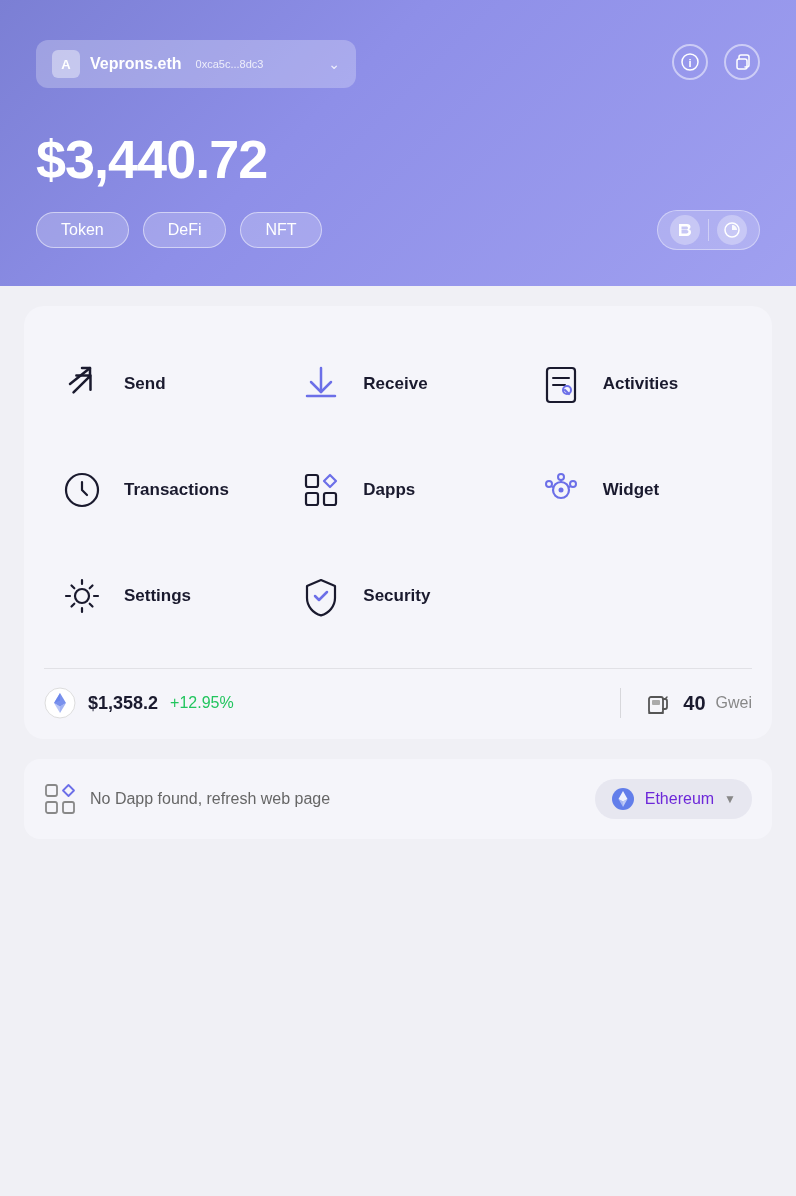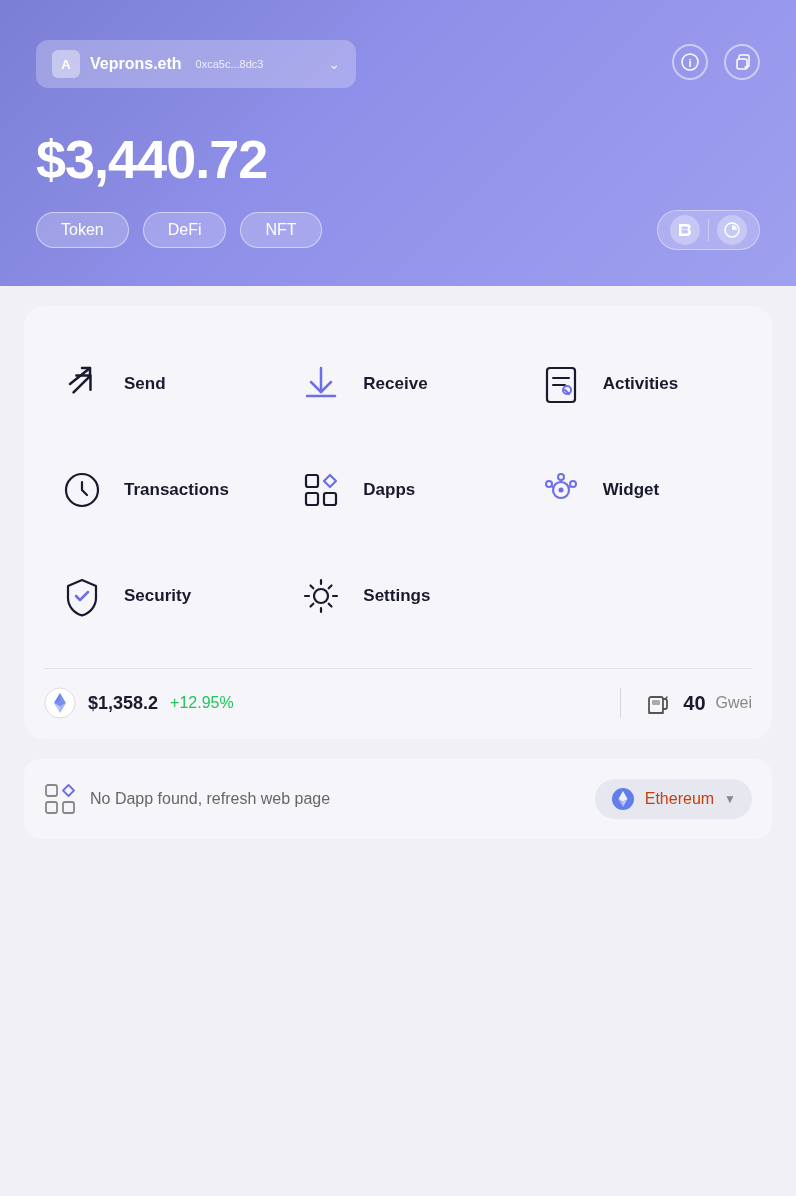--- a/index.html
+++ b/index.html
@@ -261,21 +261,21 @@
       gap: 10px;
       background: rgba(200,200,220,0.3);
       border-radius: 20px;
       padding: 8px 16px;
       cursor: pointer;
       border: none;
     }
 
     .network-name {
       font-size: 16px;
-      color: #c2410c;
+      color: #6d28d9;
       font-weight: 500;
     }
 
     .chevron-down {
       font-size: 12px;
       color: #888;
     }
   </style>
 </head>
 <body>
@@ -403,35 +403,35 @@
           <line x1="35.4" y1="22.5" x2="33.7" y2="23.5" stroke="#6c6fe8" stroke-width="1.5"></line>
           <line x1="16.6" y1="22.5" x2="18.3" y2="23.5" stroke="#6c6fe8" stroke-width="1.5"></line>
         </svg>
       </div>
       <span class="grid-item-label">Widget</span>
     </div>
 
     <div class="grid-item">
       <div class="grid-item-icon">
         <svg width="52" height="52" viewBox="0 0 52 52" fill="none">
+          <circle cx="26" cy="26" r="7" stroke="#1a1a2e" stroke-width="2.2" fill="none"></circle>
+          <path d="M26 10v4M26 38v4M10 26h4M38 26h4M15.5 15.5l2.8 2.8M33.7 33.7l2.8 2.8M36.5 15.5l-2.8 2.8M18.3 33.7l-2.8 2.8" stroke="#1a1a2e" stroke-width="2.2" stroke-linecap="round"></path>
+        </svg>
+      </div>
+      <span class="grid-item-label">Settings</span>
+    </div>
+
+    <div class="grid-item">
+      <div class="grid-item-icon">
+        <svg width="52" height="52" viewBox="0 0 52 52" fill="none">
           <path d="M26 10L12 16v12c0 8 6 15.4 14 17.4C34 43.4 40 36 40 28V16L26 10z" stroke="#1a1a2e" stroke-width="2.2" fill="none" stroke-linejoin="round"></path>
           <path d="M20 26l4 4 8-8" stroke="#6c6fe8" stroke-width="2.5" stroke-linecap="round" stroke-linejoin="round"></path>
         </svg>
       </div>
       <span class="grid-item-label">Security</span>
-    </div>
-
-    <div class="grid-item">
-      <div class="grid-item-icon">
-        <svg width="52" height="52" viewBox="0 0 52 52" fill="none">
-          <circle cx="26" cy="26" r="7" stroke="#1a1a2e" stroke-width="2.2" fill="none"></circle>
-          <path d="M26 10v4M26 38v4M10 26h4M38 26h4M15.5 15.5l2.8 2.8M33.7 33.7l2.8 2.8M36.5 15.5l-2.8 2.8M18.3 33.7l-2.8 2.8" stroke="#1a1a2e" stroke-width="2.2" stroke-linecap="round"></path>
-        </svg>
-      </div>
-      <span class="grid-item-label">Settings</span>
     </div>
 
   </div>
 
   <div class="ticker-row">
     <div class="ticker-left">
 
       <svg class="eth-logo" width="32" height="32" viewBox="0 0 32 32" fill="none">
         <circle cx="16" cy="16" r="15" fill="white" stroke="#ddd" stroke-width="1"></circle>
         <polygon points="16,6 22,16 16,19.5 10,16" fill="#627eea" opacity="0.85"></polygon>

